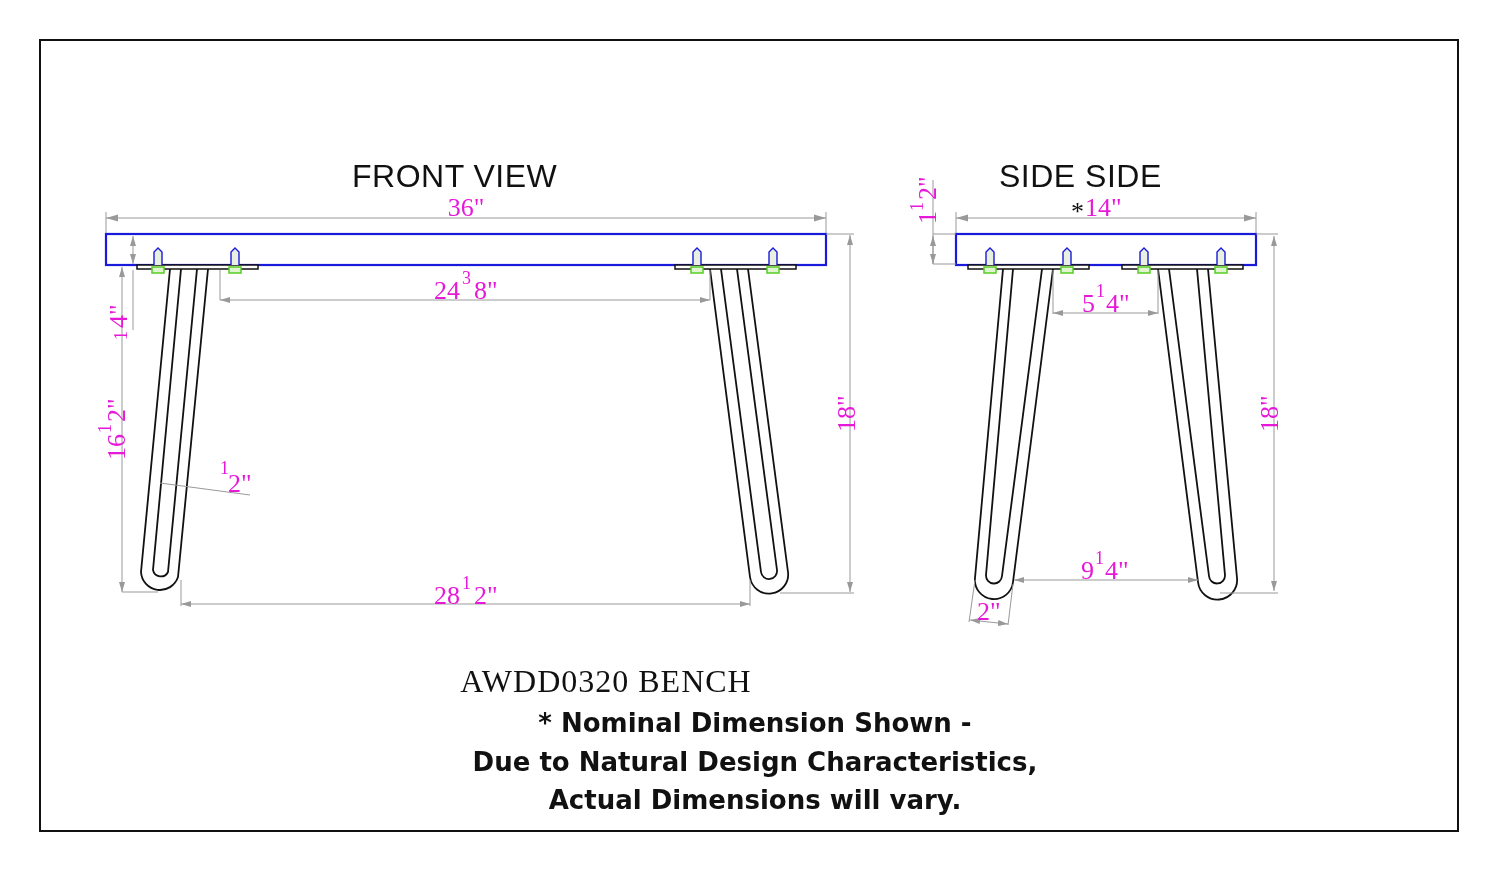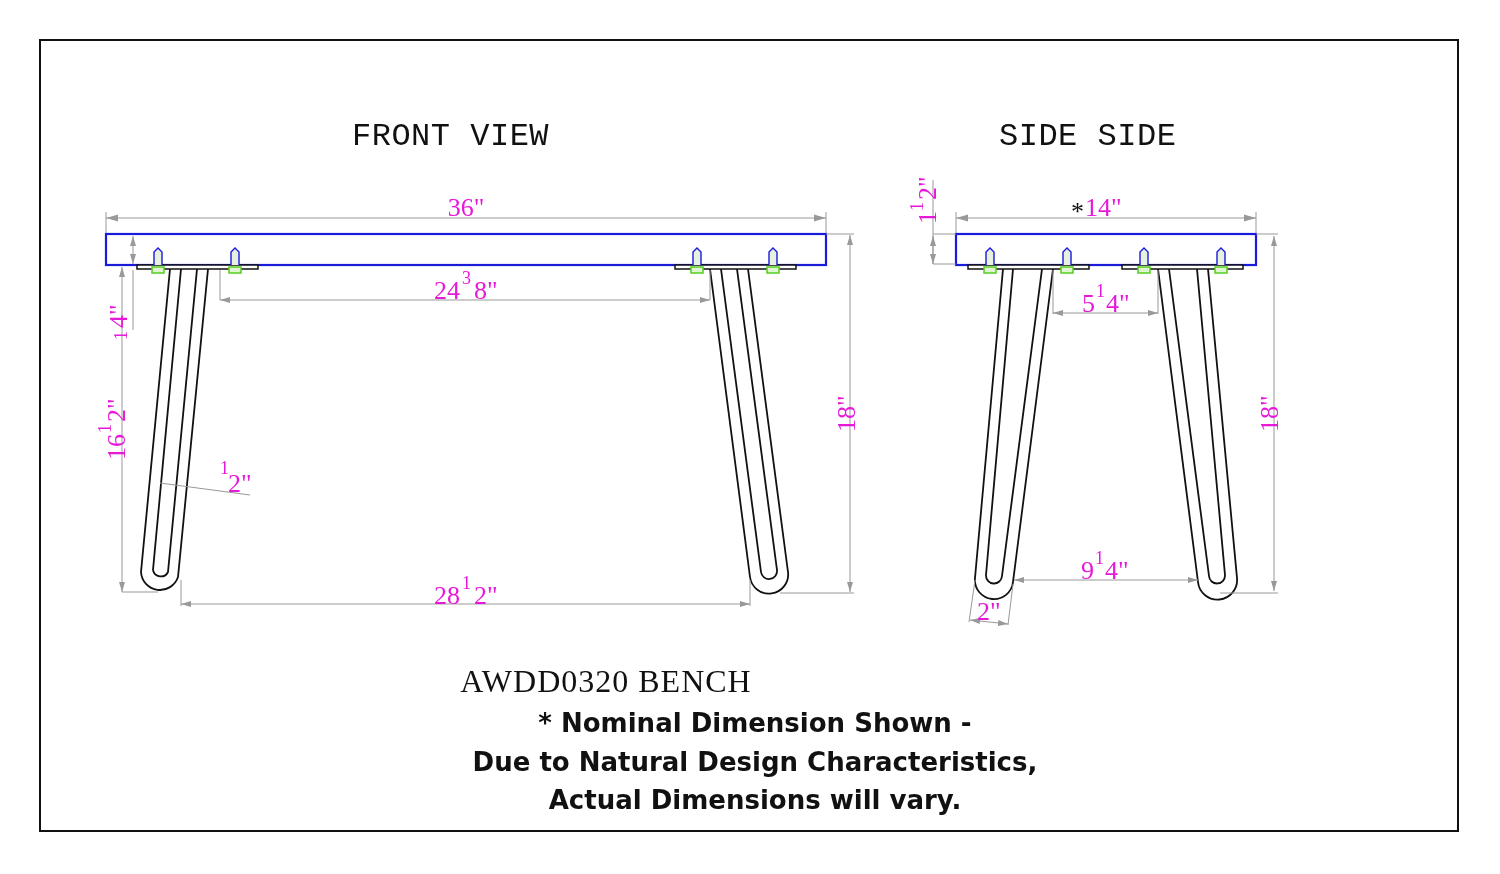--- a/index.html
+++ b/index.html
@@ -1,19 +1,19 @@
 <!DOCTYPE html>
 <html><head>
 <meta charset="utf-8">
 <style>
   html, body { margin: 0; padding: 0; background: #ffffff; }
   body { width: 1500px; height: 874px; position: relative; overflow: hidden; font-family: "Liberation Serif", serif; }
   .frame { position: absolute; left: 39px; top: 39px; width: 1420px; height: 793px; border: 2.5px solid #111; box-sizing: border-box; }
   svg.drawing { position: absolute; left: 0; top: 0; width: 1500px; height: 874px; }
-  .view-title { position: absolute; font-family: Liberation Mono, monospace; font-size: 32px; color: #111; letter-spacing: 0.5px; }
+  .view-title { position: absolute; font-family: Liberation Sans, sans-serif; font-size: 32px; color: #111; letter-spacing: 0.5px; margin-top: 40px; }
   .dim { font-family: "Liberation Serif", serif; fill: #e619d9; font-size: 26px; }
   .dimsup { font-family: "Liberation Serif", serif; fill: #e619d9; font-size: 18px; }
   .product-title { position: absolute; left: 0; width: 1212px; top: 663px; text-align: center; font-family: "Liberation Serif", serif; font-size: 32px; color: #111; letter-spacing: 1px; }
   .notes { position: absolute; left: 0; width: 1510px; top: 704px; text-align: center; font-family: "DejaVu Sans", sans-serif; font-weight: bold; font-size: 26px; line-height: 38.5px; color: #111; }
   .notes div { white-space: nowrap; }
 </style>
 </head>
 <body>
 
 <div class="frame"></div>

